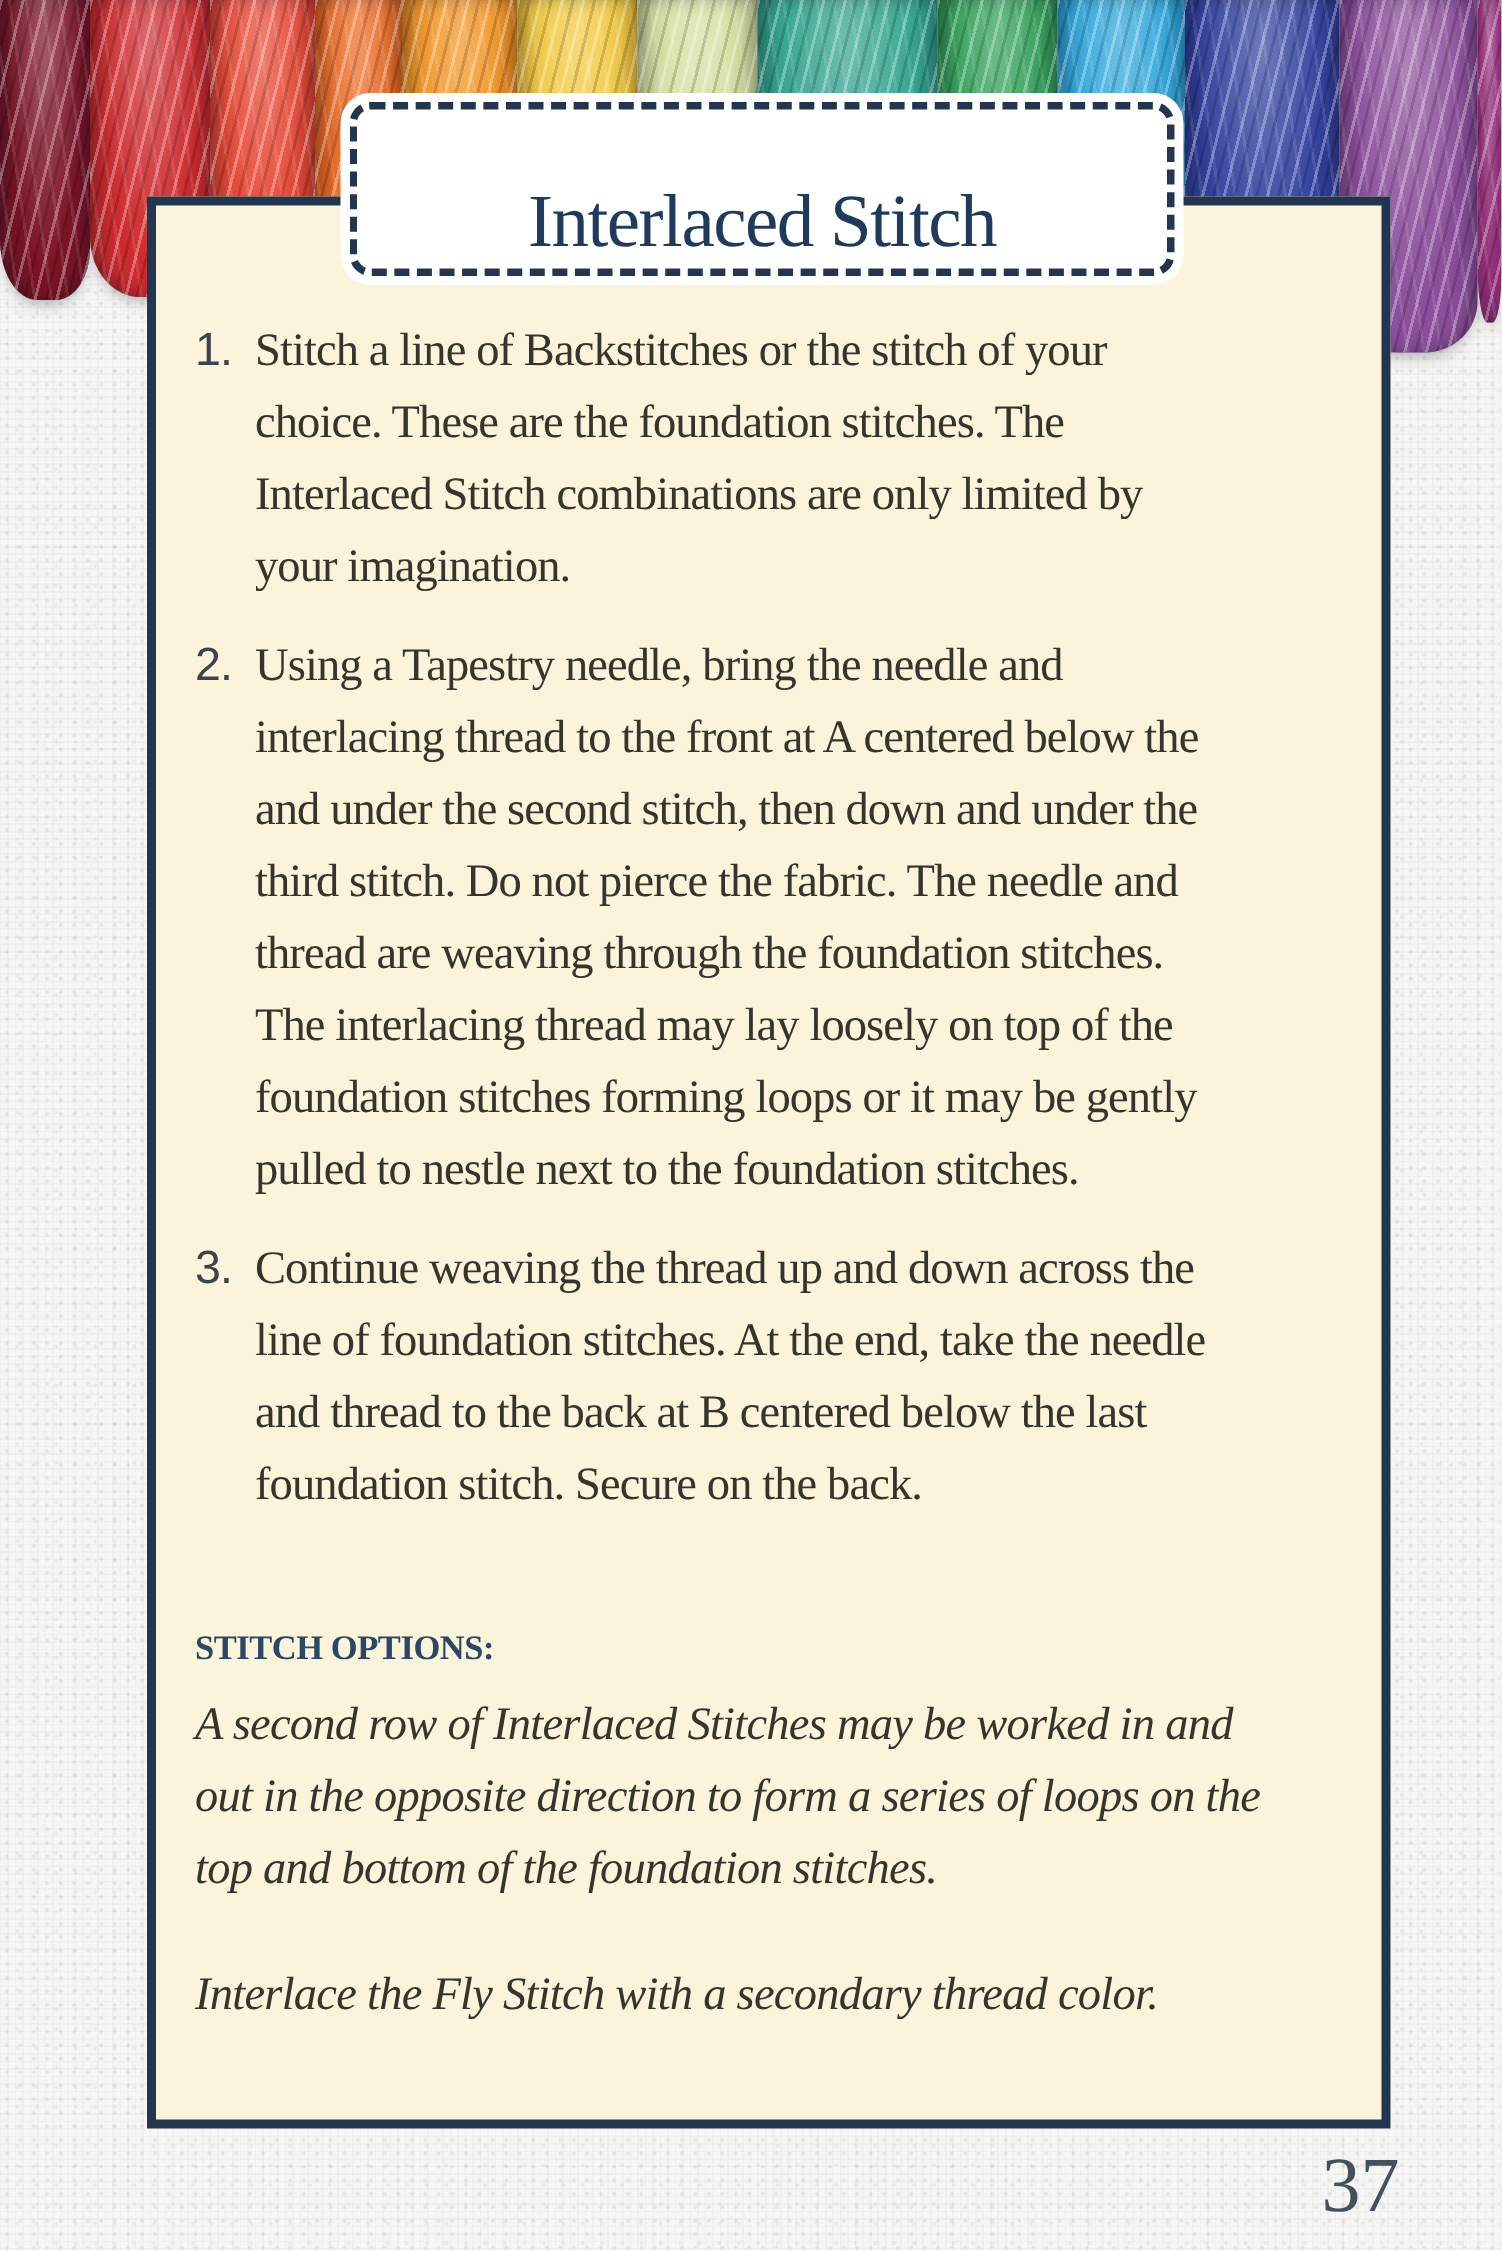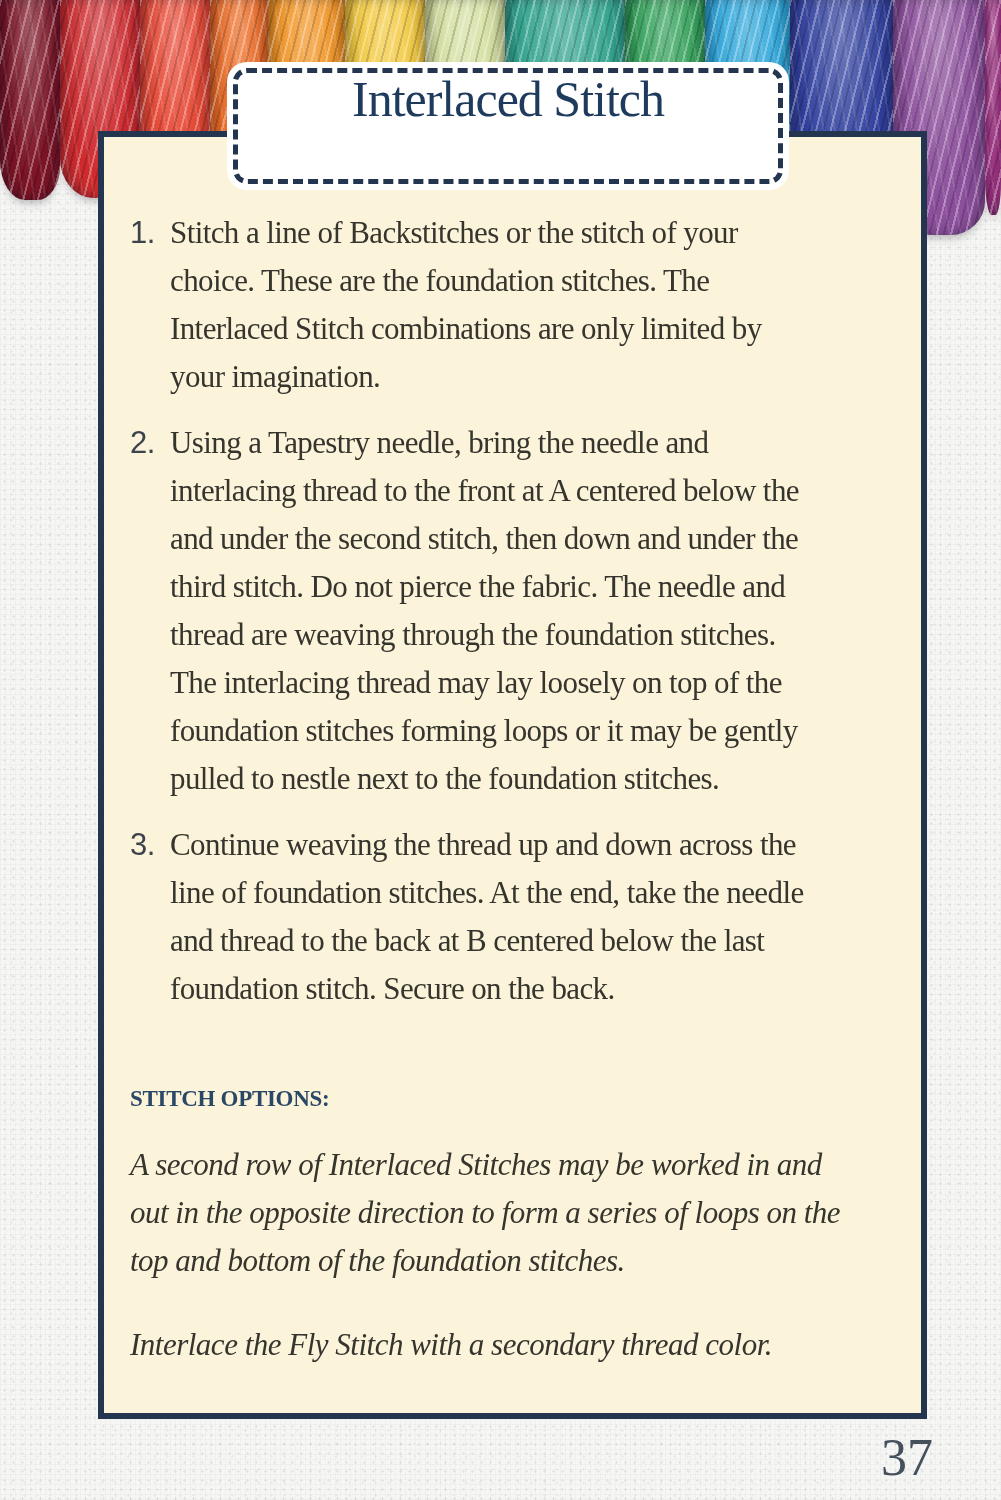--- a/index.html
+++ b/index.html
@@ -76,36 +76,36 @@
   .lines{flex:1 1 auto;}
   .tline{
     font-size:31px;line-height:48px;color:var(--body-text);
     letter-spacing:-0.6px;white-space:nowrap;
   }
   .options{margin-top:64px;}
   .options-heading{
     font-size:23px;line-height:44px;font-weight:bold;
     color:var(--heading-navy);letter-spacing:-0.3px;
   }
-  .opt-para{margin-top:20px;}
+  .opt-para{margin-top:4px;}
   .opt-para + .opt-para{margin-top:36px;}
   .opt-para .tline{
     font-style:italic;font-size:31px;line-height:48px;
     letter-spacing:-0.5px;color:var(--body-text);
   }
 
   
   .title-box{
     position:absolute;left:233px;top:68px;width:550px;height:116px;
     box-sizing:border-box;
     background:var(--titlebox-bg);
     border:5px dashed var(--navy);
     border-radius:14px;
     box-shadow:0 0 0 6px var(--titlebox-bg);
-    display:flex;align-items:flex-start;justify-content:center;
+    display:flex;align-items:flex-end;justify-content:center;
     z-index:3;
   }
   .title-box .title-text{
     font-size:50px;color:var(--title-navy);letter-spacing:-1px;
     transform:translateY(-3px);
   }
 
   .page-number{
     position:absolute;right:68px;top:1428px;
     font-size:52px;color:var(--pagenum-color);letter-spacing:0px;

